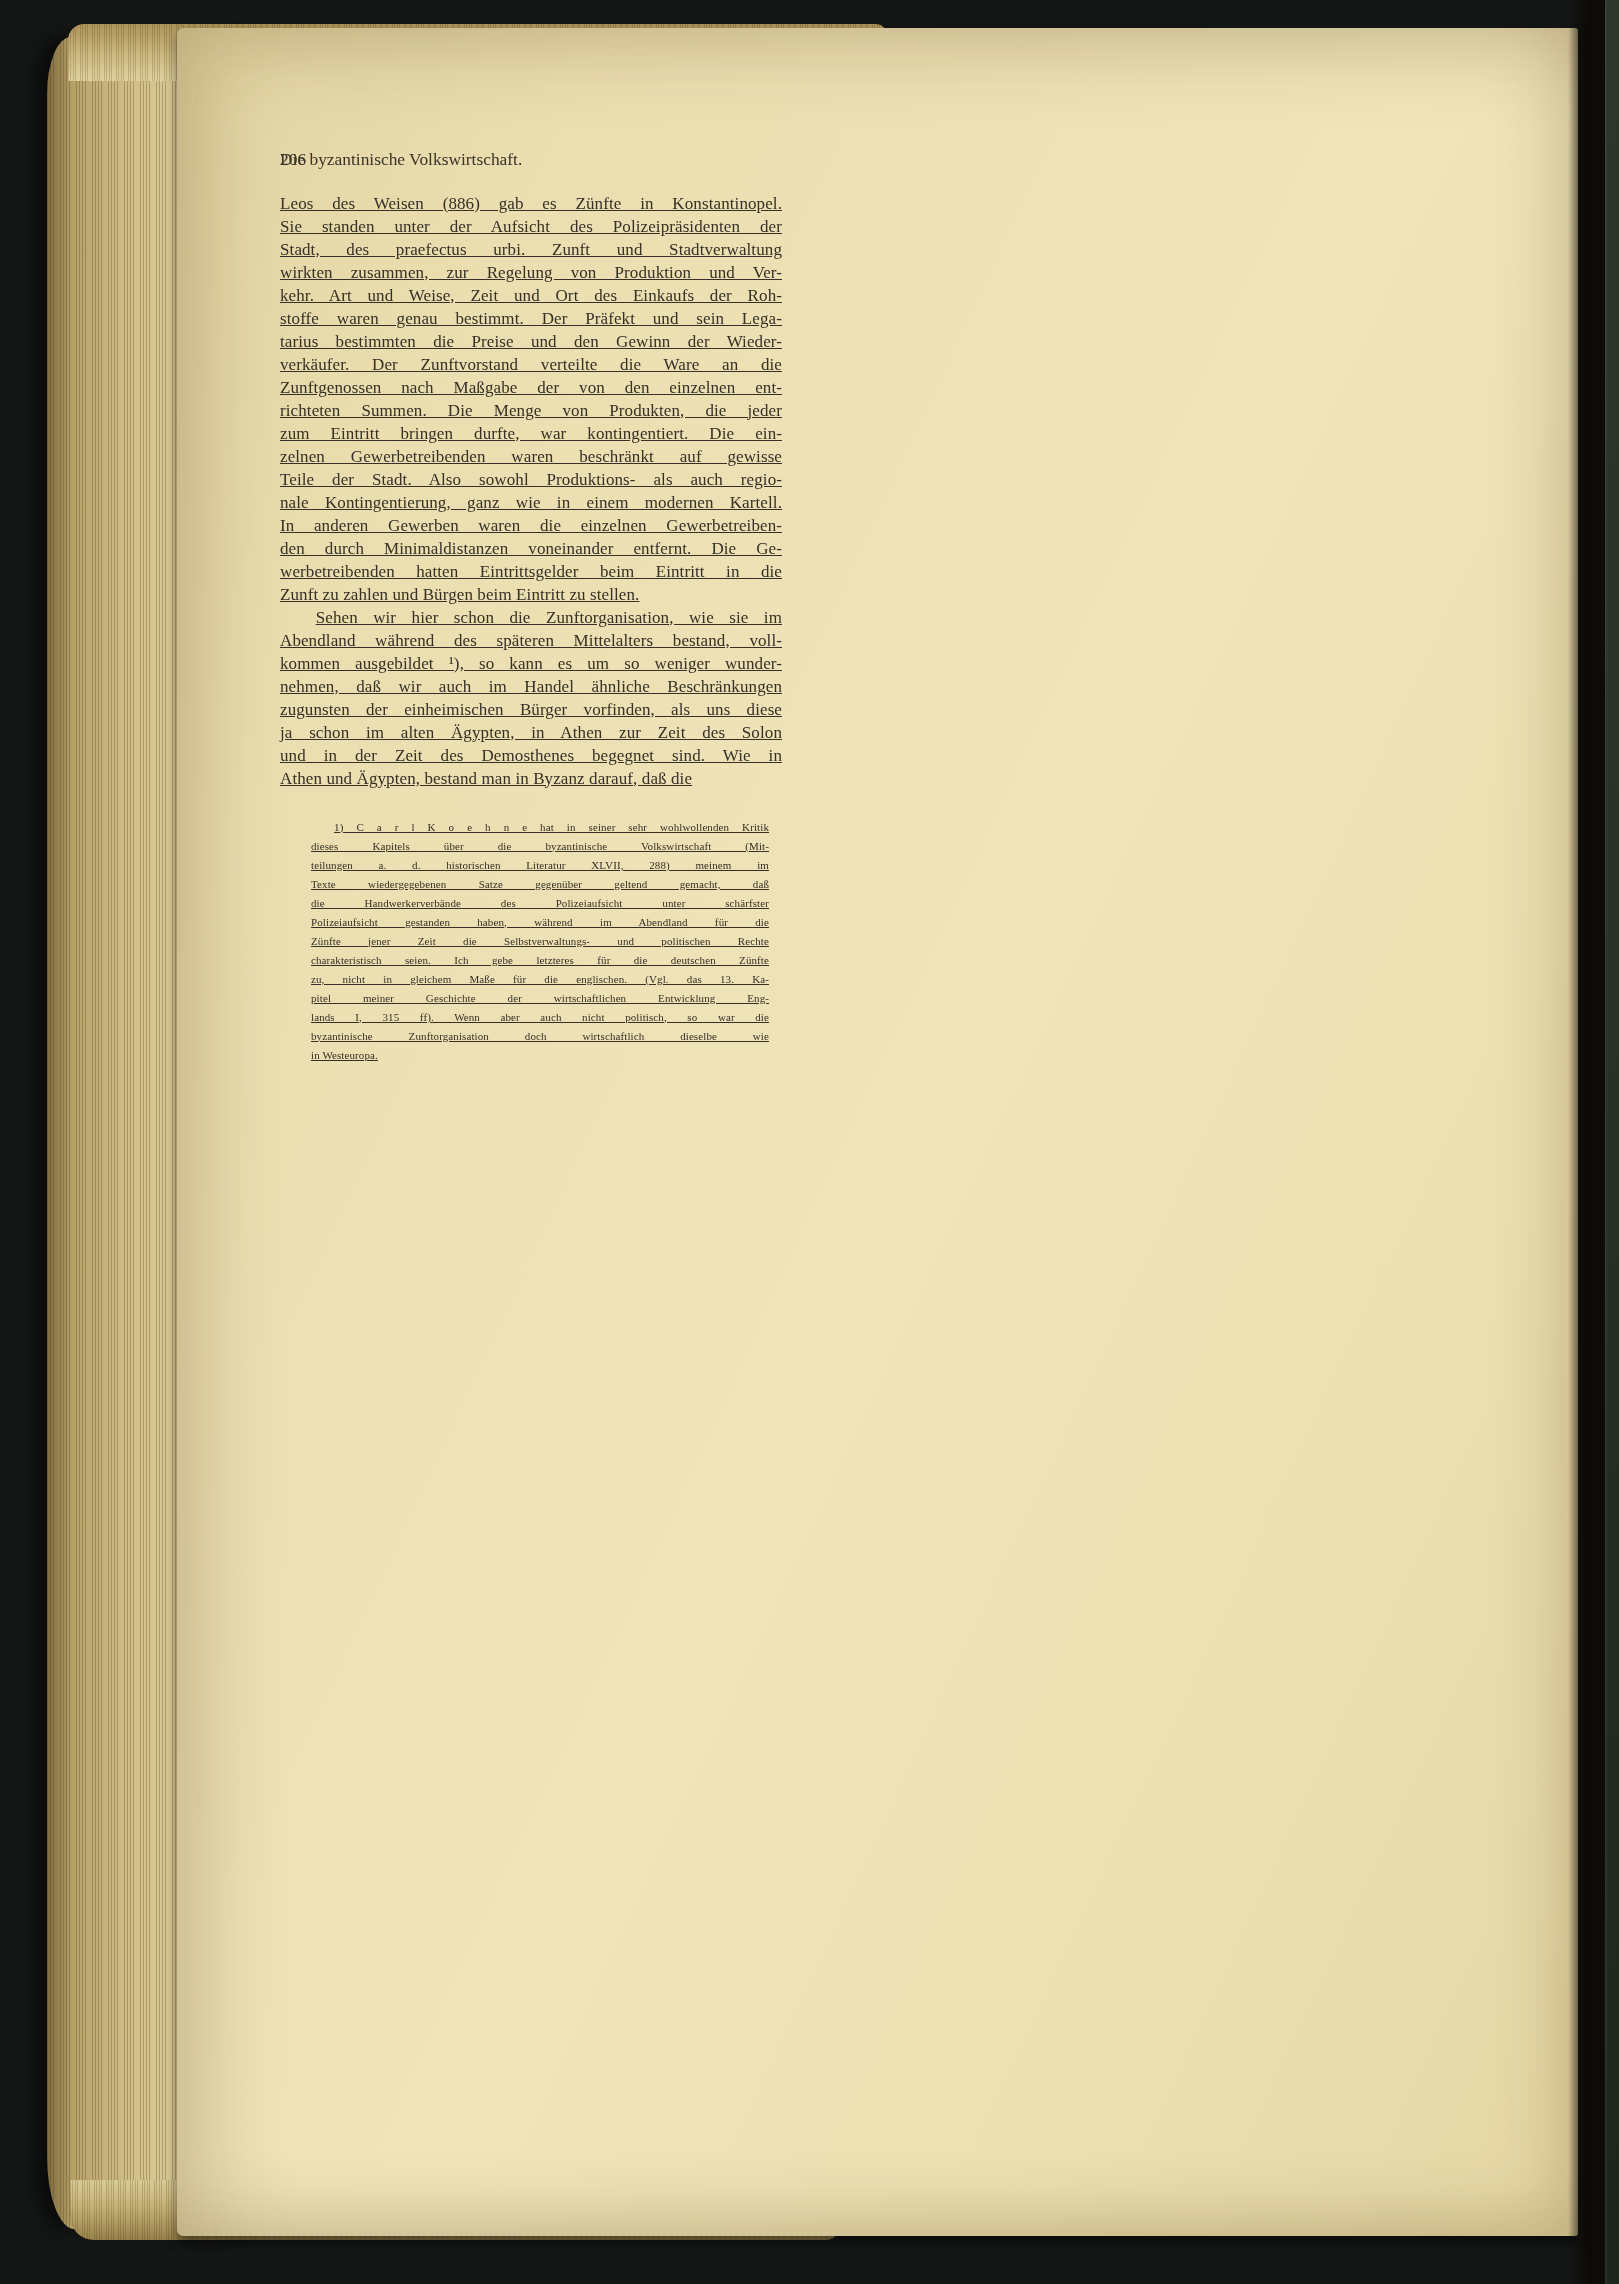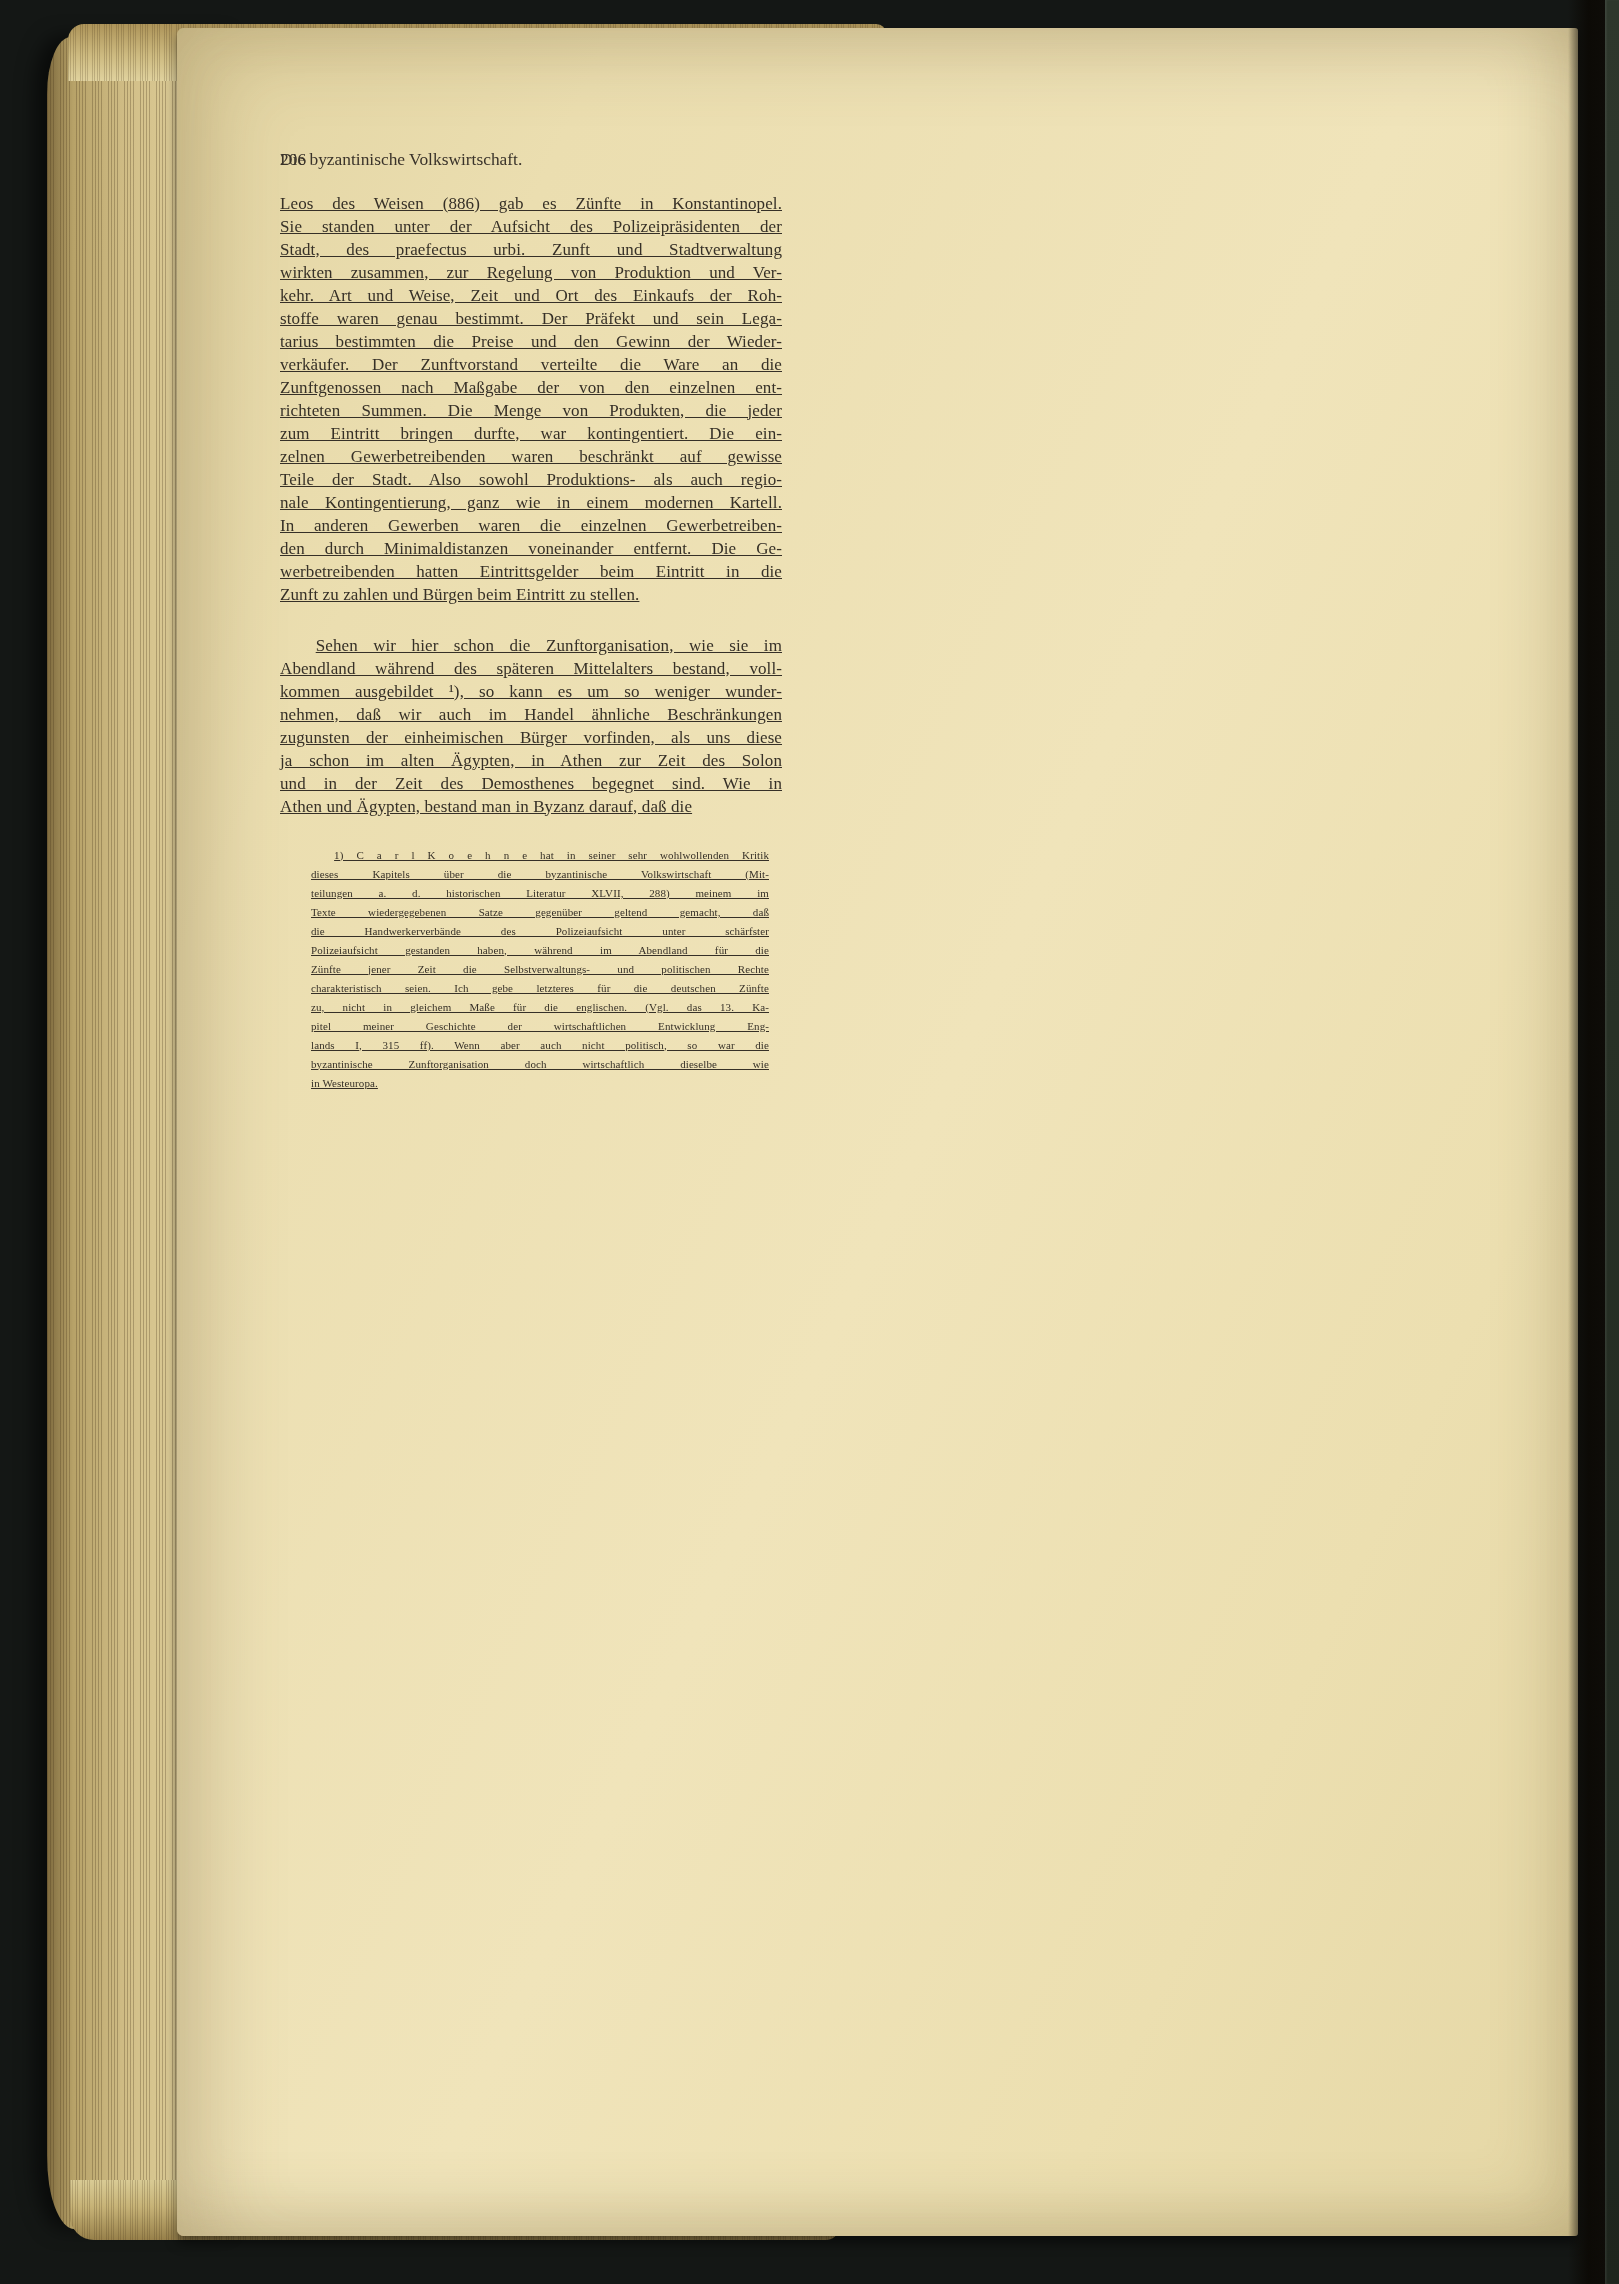--- a/index.html
+++ b/index.html
@@ -74,21 +74,21 @@
     letter-spacing: 0.1px;
   }
   .footnote {
     position: absolute; left: 134px; top: 790px; width: 458px;
     color: #363027; font-size: 11px; line-height: 19px;
     letter-spacing: 0.1px;
   }
 
   .line { text-align: justify; text-align-last: justify; }
   .line.last { text-align-last: left; }
-  .indent-first .line:first-child { text-indent: 2.1em; margin-top: 28px; }
+  .indent-first .line:first-child { text-indent: 2.1em; }
 
   .paragraph { margin: 0; text-decoration: underline; }
 </style>
 </head>
 <body>
 
 <div class="scene">
 
   <div class="edges-left"></div>
   <div class="edges-top"></div>

